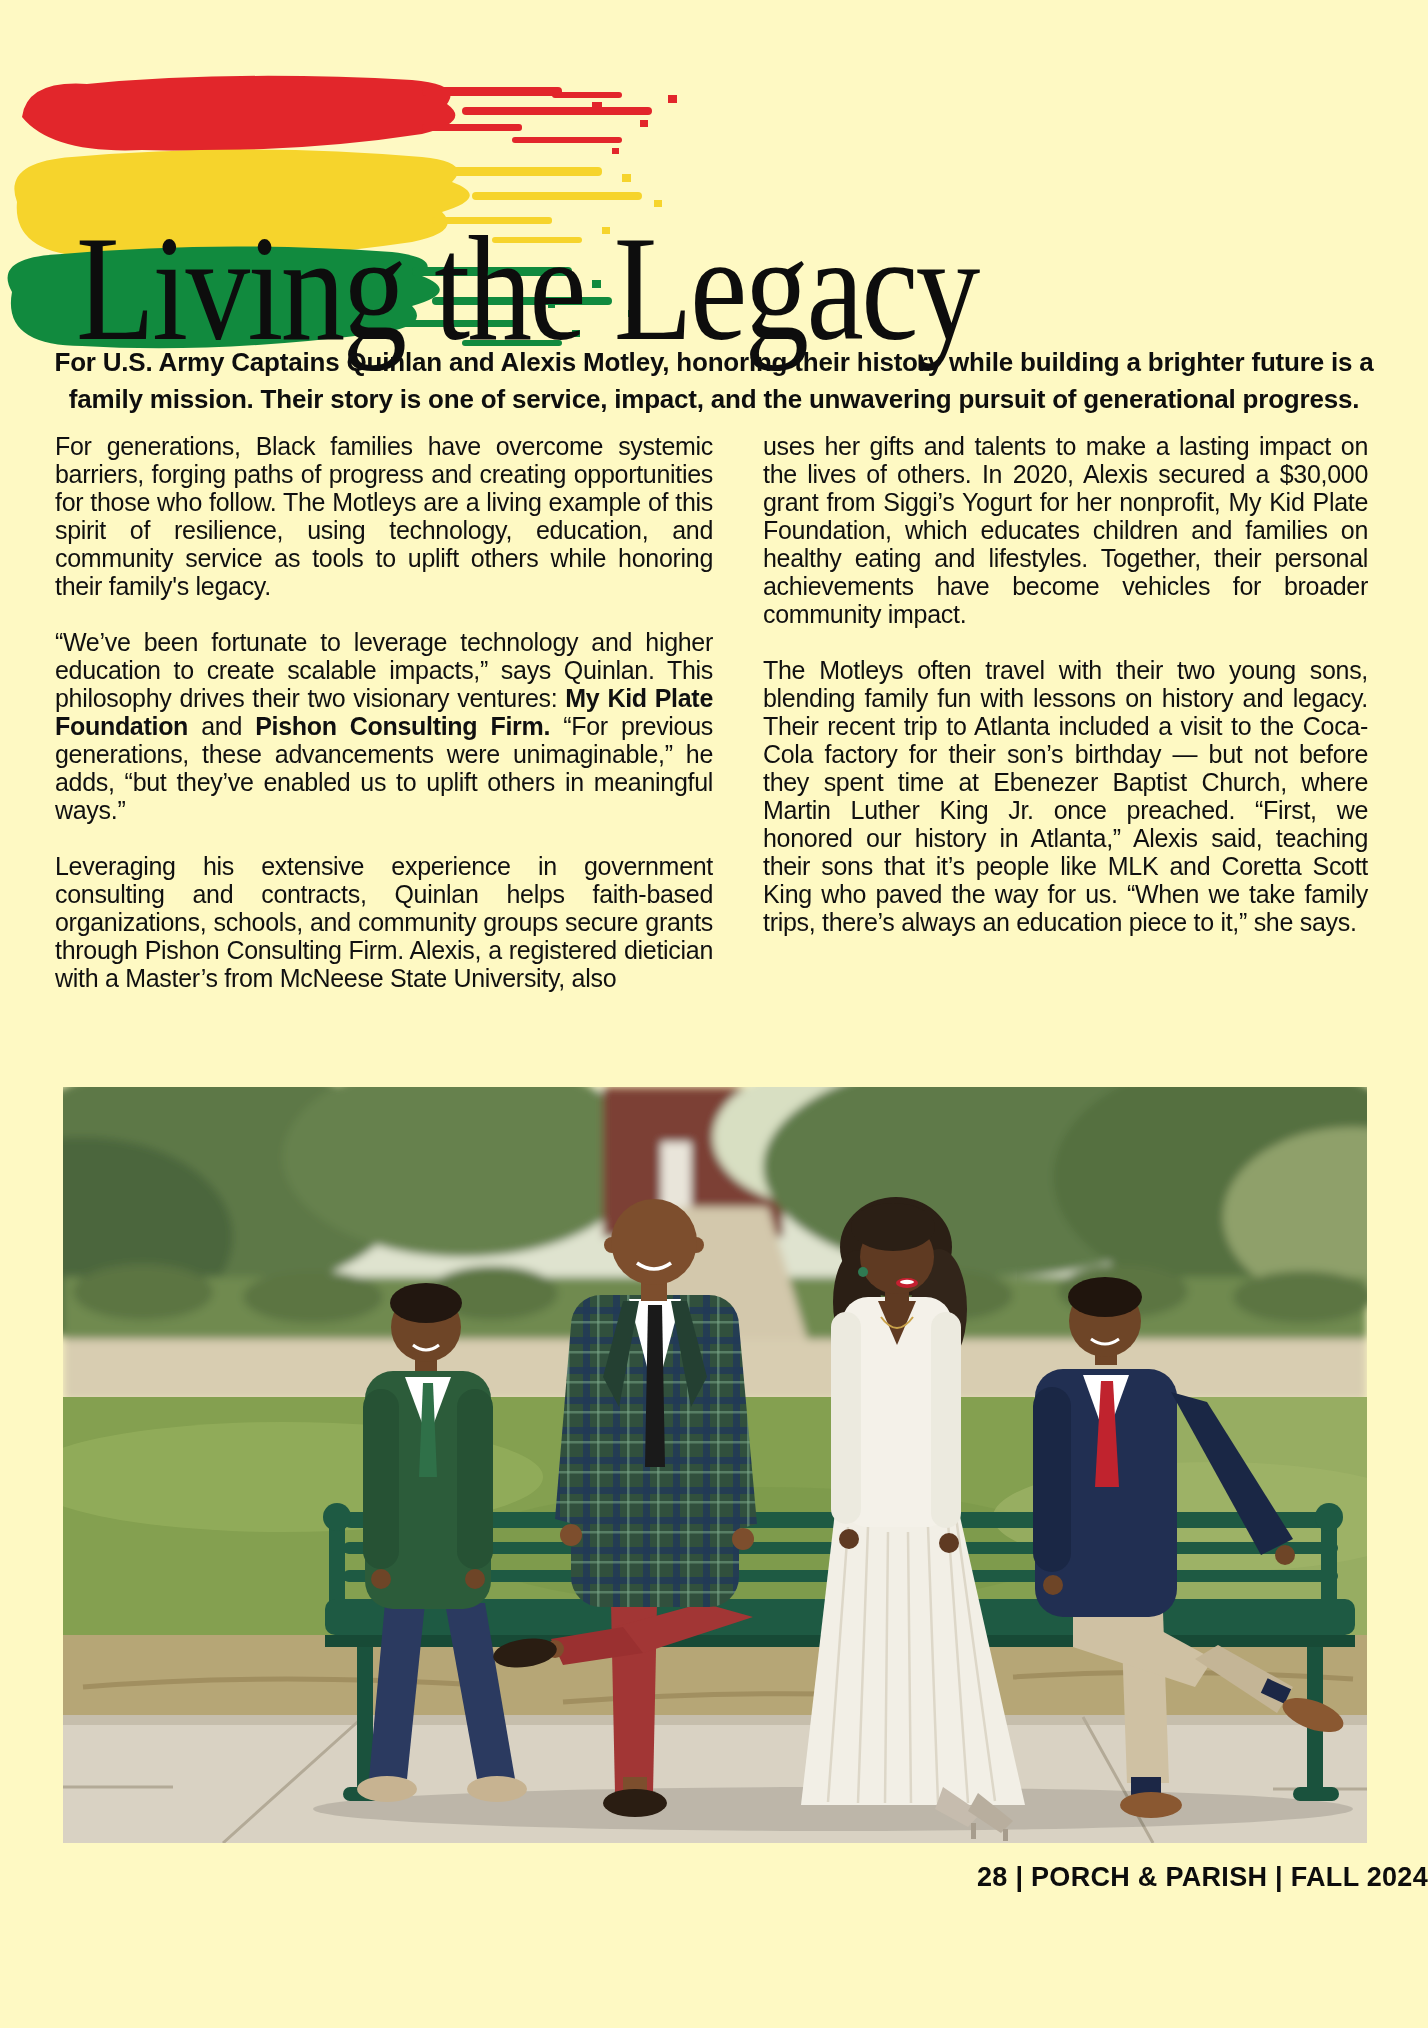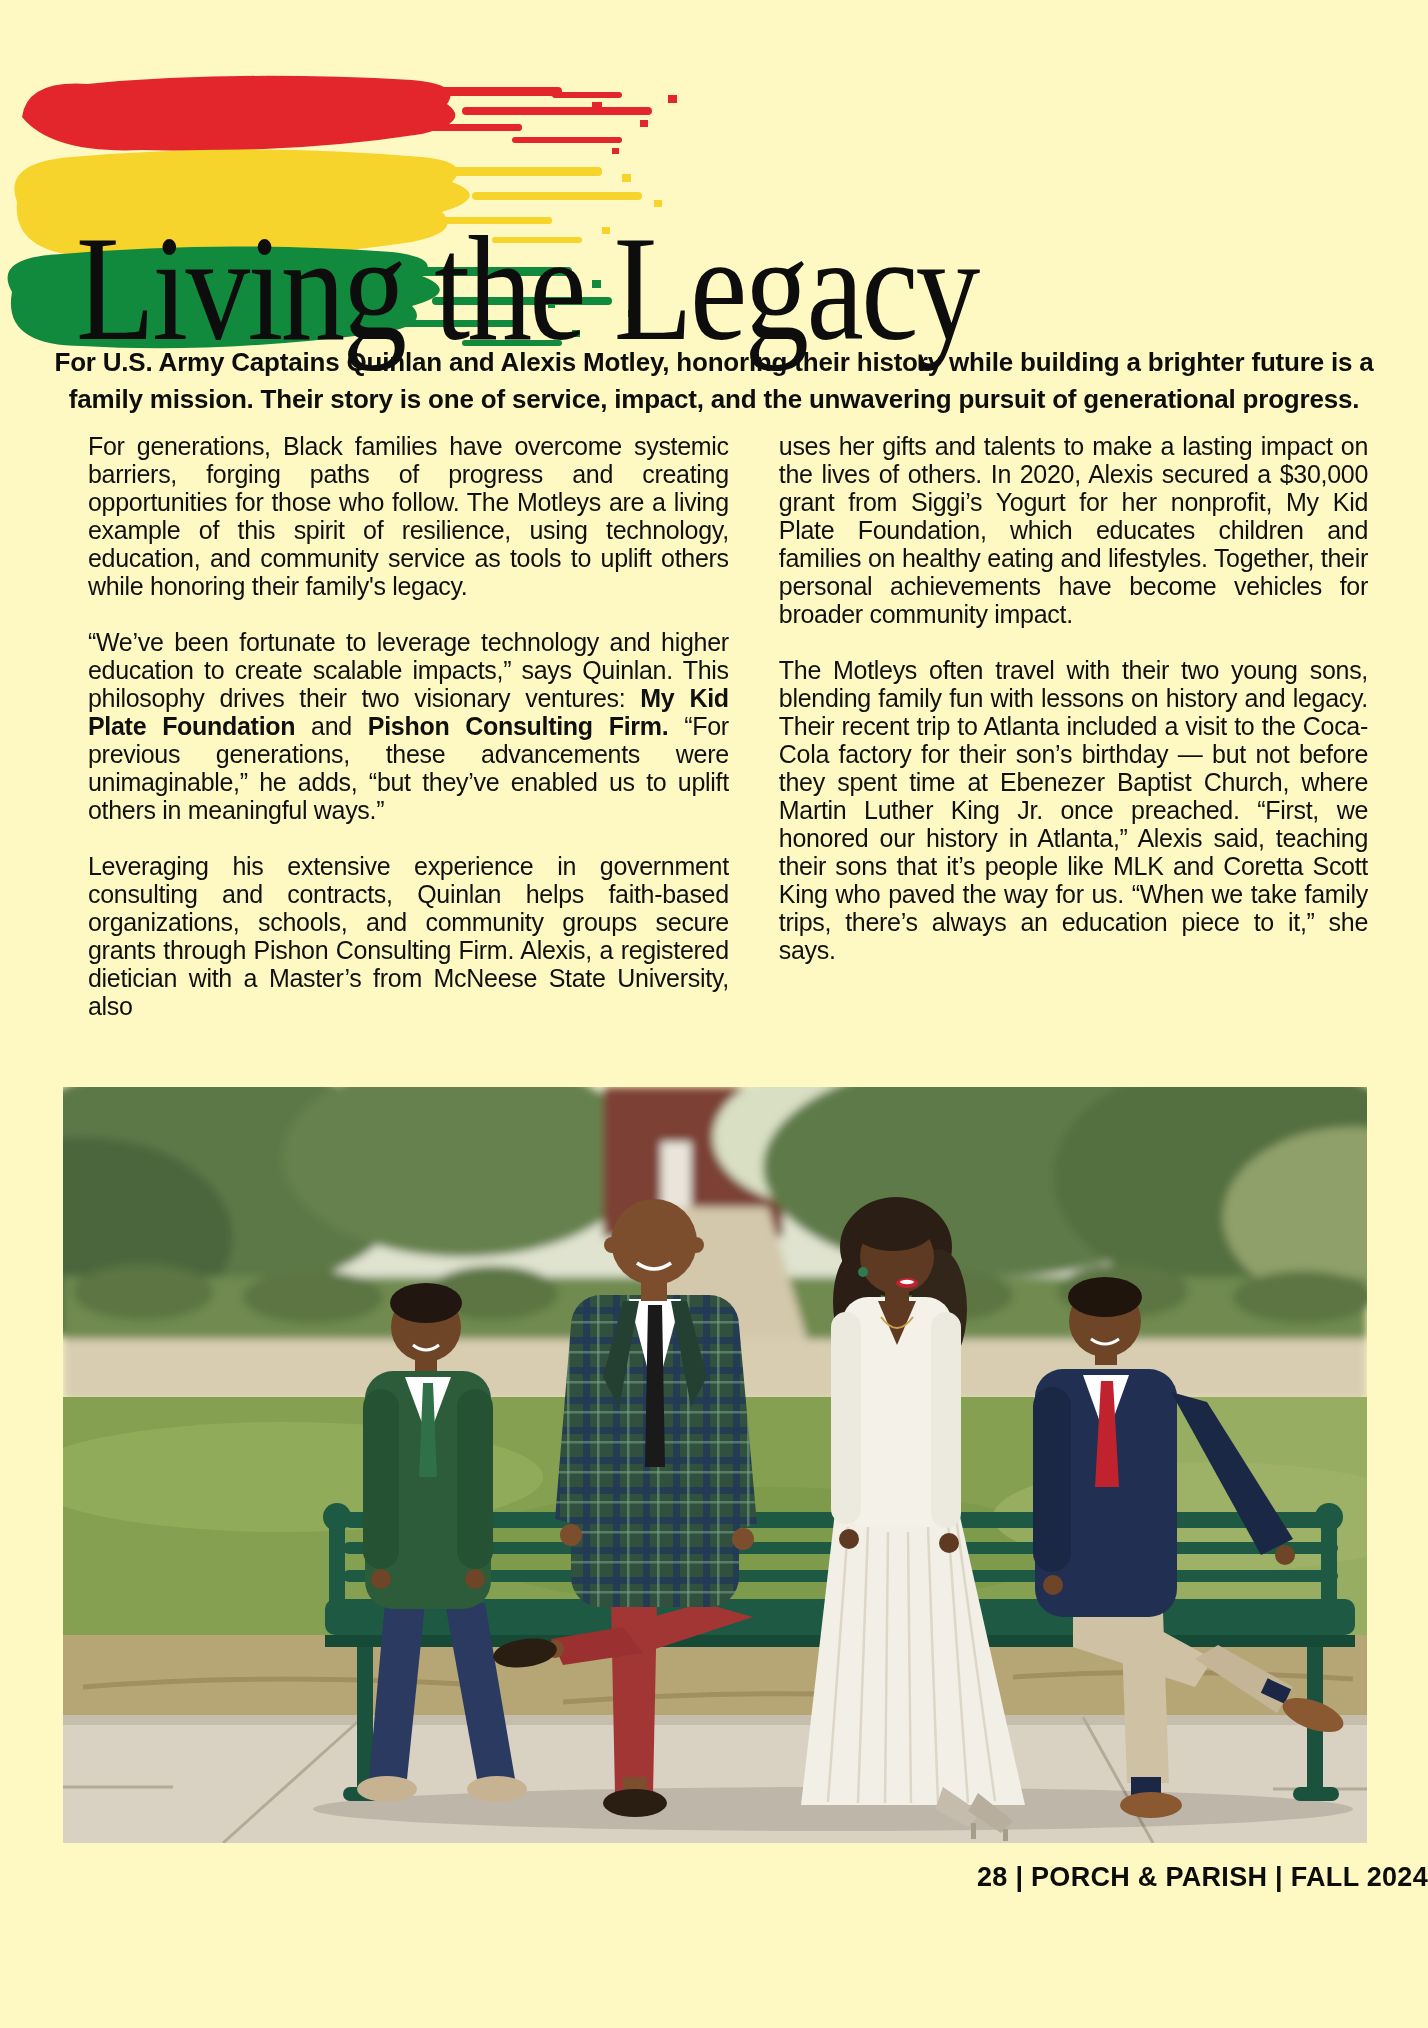--- a/index.html
+++ b/index.html
@@ -14,21 +14,21 @@
     font-family:"Liberation Serif","DejaVu Serif",serif;
     font-size:150px;font-weight:400;color:#0d0d0d;letter-spacing:-3px;
     transform:scaleX(.86);transform-origin:left top;white-space:nowrap;line-height:1;
   }
   .deck{
     position:absolute;top:344px;left:40px;width:1348px;text-align:center;
     font-weight:bold;font-size:26px;line-height:37px;color:#0e0e0e;letter-spacing:-0.2px;
   }
   
   .columns{position:absolute;top:432px;left:55px;width:1313px;display:flex;gap:50px;}
-  .col-left{width:658px;margin-left:33px;}
+  .col-left{width:658px;}
   .col-right{width:605px;}
   .columns p{
     font-size:25px;line-height:28px;text-align:justify;margin:0 0 28px 0;
     letter-spacing:-0.3px;color:#101010;
   }
   .bold{font-weight:bold;}
   .caption{
     font-size:21px;line-height:28px;font-weight:bold;font-style:italic;
     text-align:center;margin-top:4px;color:#0e0e0e;
   }

